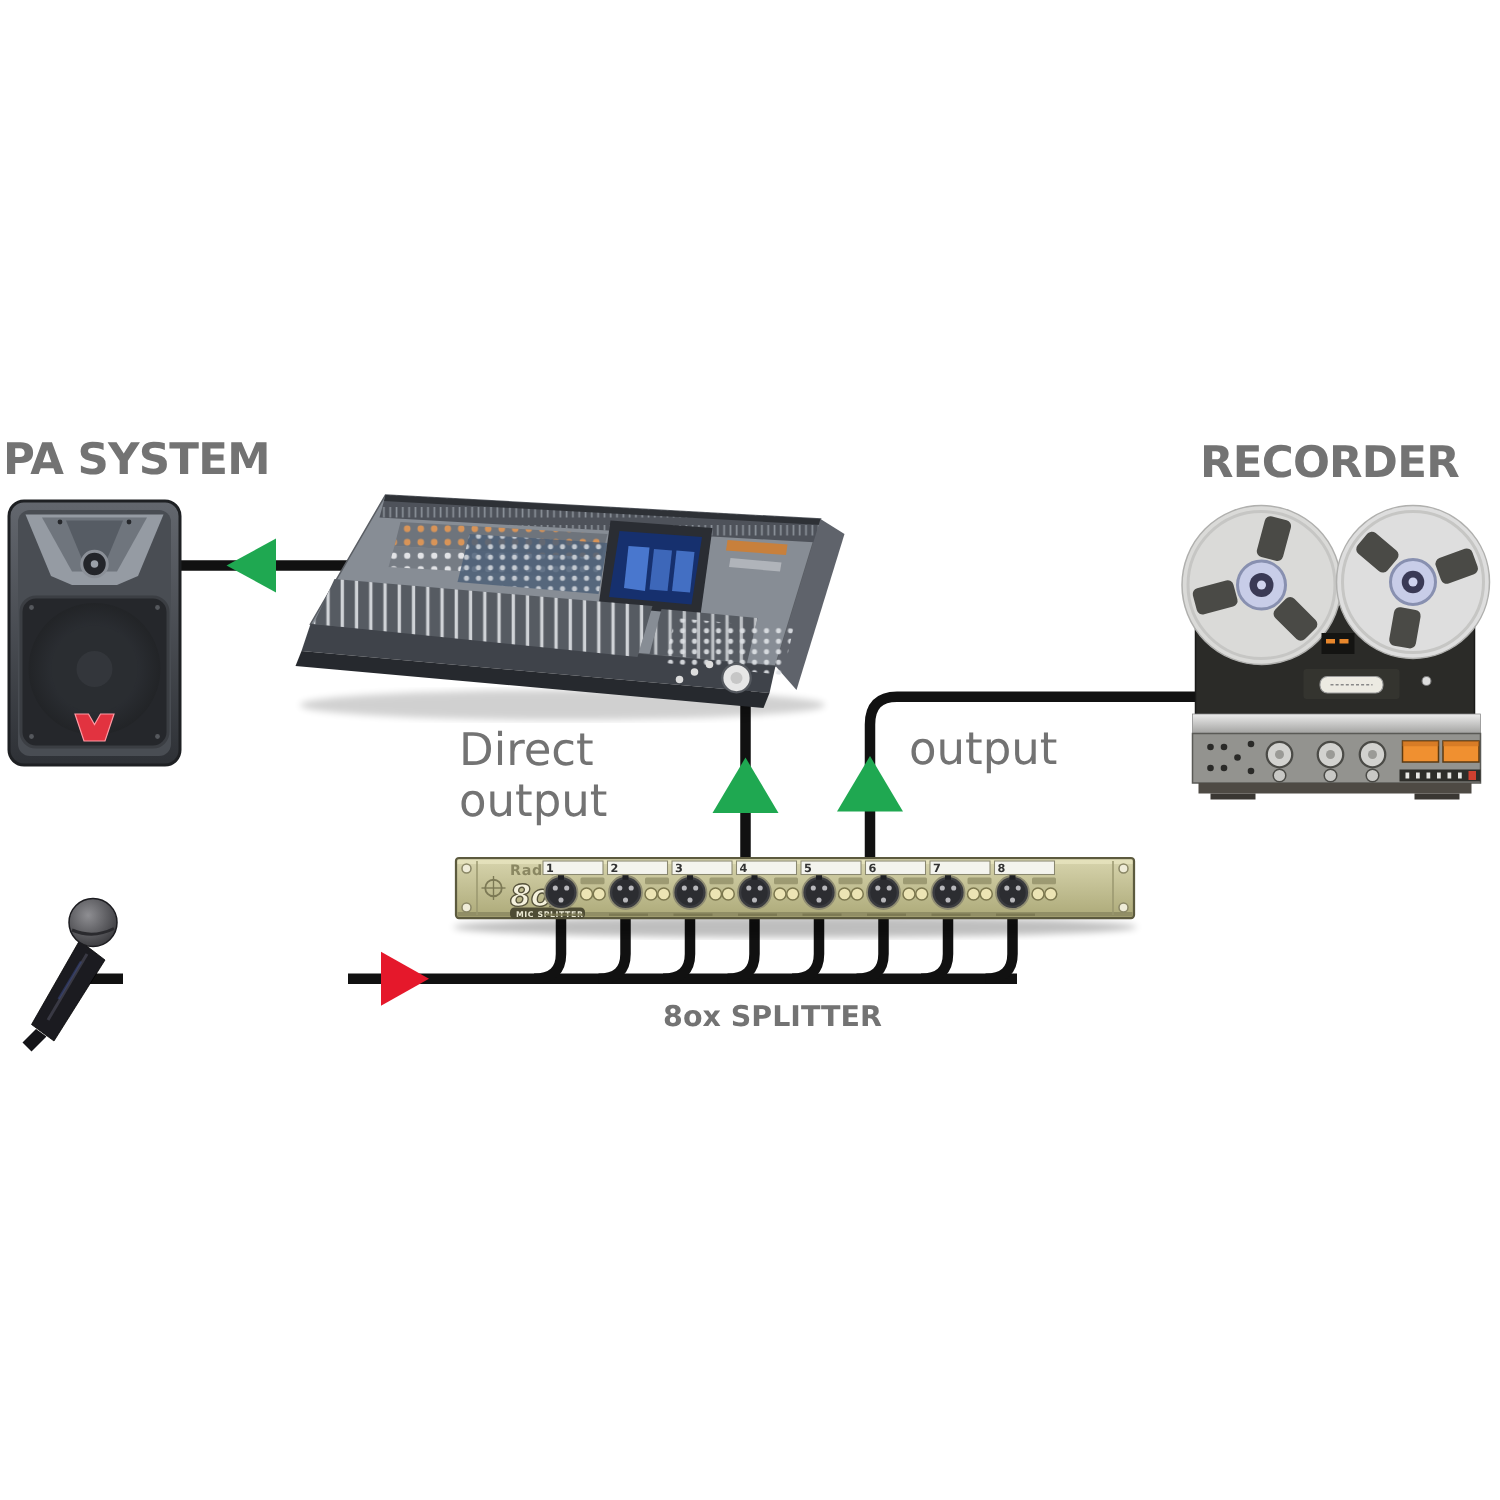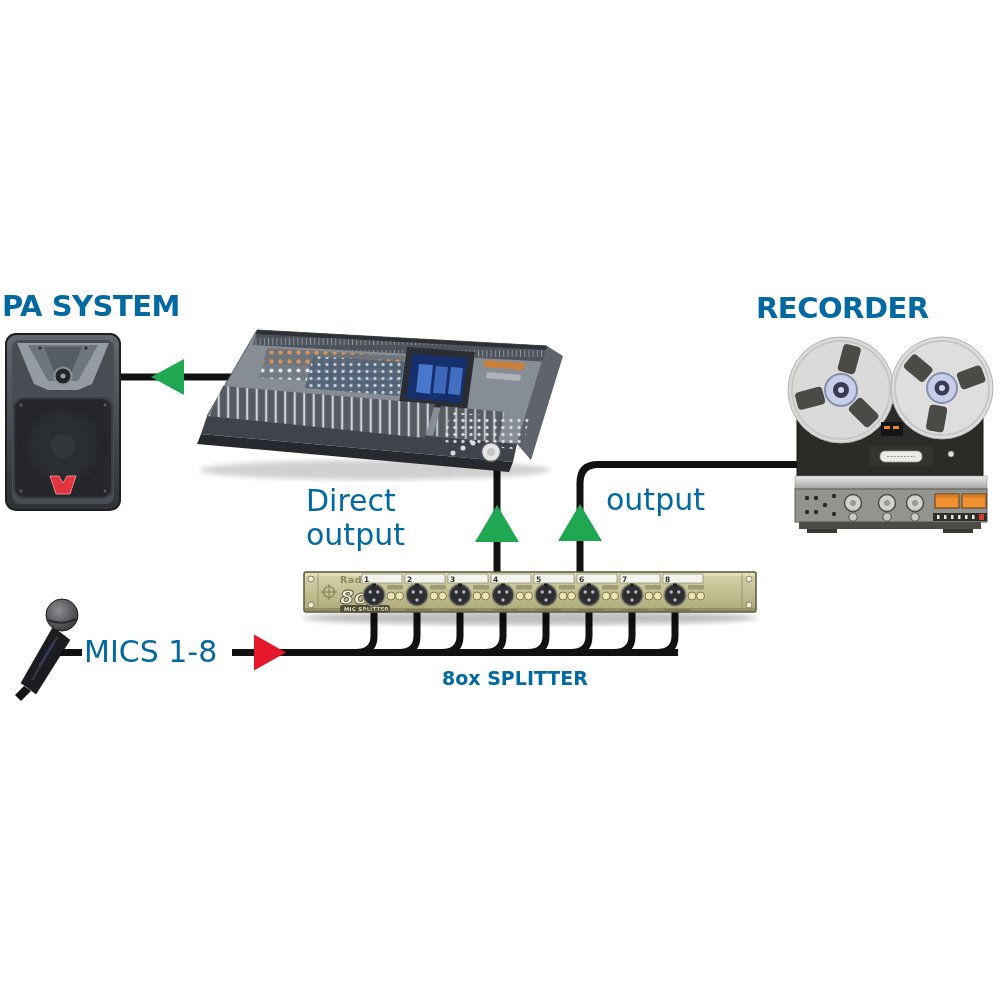--- a/index.html
+++ b/index.html
@@ -1,19 +1,19 @@
 <!DOCTYPE html>
 <html><head>
 <meta charset="utf-8">
 <style>
   html,body{margin:0;padding:0;background:#fff;}
   #stage{position:relative;width:1000px;height:1000px;background:#fff;overflow:hidden;
          font-family:"DejaVu Sans","Liberation Sans",sans-serif;}
   #stage svg{position:absolute;left:0;top:0;}
-  .lbl{position:absolute;color:#0369a1;white-space:nowrap;}
+  .lbl{position:absolute;color:#737373;white-space:nowrap;}
   .lbl-heading{font-size:29px;font-weight:bold;letter-spacing:-0.5px;}
   .lbl-plain{font-size:30px;font-weight:400;line-height:34px;}
   .lbl-right{}
   .lbl-center{text-align:center;}
   .lbl-bold{font-size:19px;font-weight:bold;}
 </style>
 </head>
 <body>
 
 <div id="stage">
@@ -384,28 +384,27 @@
     <polygon points="45,33 62,46 28,100 13,89" fill="#1b1b20" stroke="#000" stroke-width="0.5"></polygon>
     <line x1="50" y1="42" x2="24" y2="86" stroke="#3d3d48" stroke-width="2" opacity="0.9"></line>
     <line x1="46" y1="47" x2="31" y2="72" stroke="#3a4a8a" stroke-width="1.6" opacity="0.5"></line>
     <circle cx="54" cy="21" r="16" fill="url(#micHead)" stroke="#1c1c20" stroke-width="1"></circle>
     <path d="M40,26 Q54,32 68,25" stroke="#2a2a2e" stroke-width="2" fill="none"></path>
     <polygon points="16,92 23,97 13,107 7,101" fill="#141418"></polygon>
   </g>
 </svg>
 
 <div class="lbl lbl-heading" style="left:2px;top:289px;">PA SYSTEM</div>
-<div class="lbl lbl-heading" style="left:756px;top:291px;">RECORDER</div>
+<div class="lbl lbl-heading" style="left:800px;top:291px;">RECORDER</div>
 
 <div class="lbl lbl-plain lbl-right" style="left:306px;top:484px;width:160px;">
   <div>Direct</div>
   <div>output</div>
 </div>
 
 <div class="lbl lbl-plain" style="left:606px;top:483px;">
   <div>output</div>
 </div>
 
-<div class="lbl lbl-plain" style="left:84px;top:635px;">MICS 1-8</div>
 
 <div class="lbl lbl-bold lbl-center" style="left:355px;top:667px;width:320px;">8ox SPLITTER</div>
 
 </div>
 
 </body></html>

